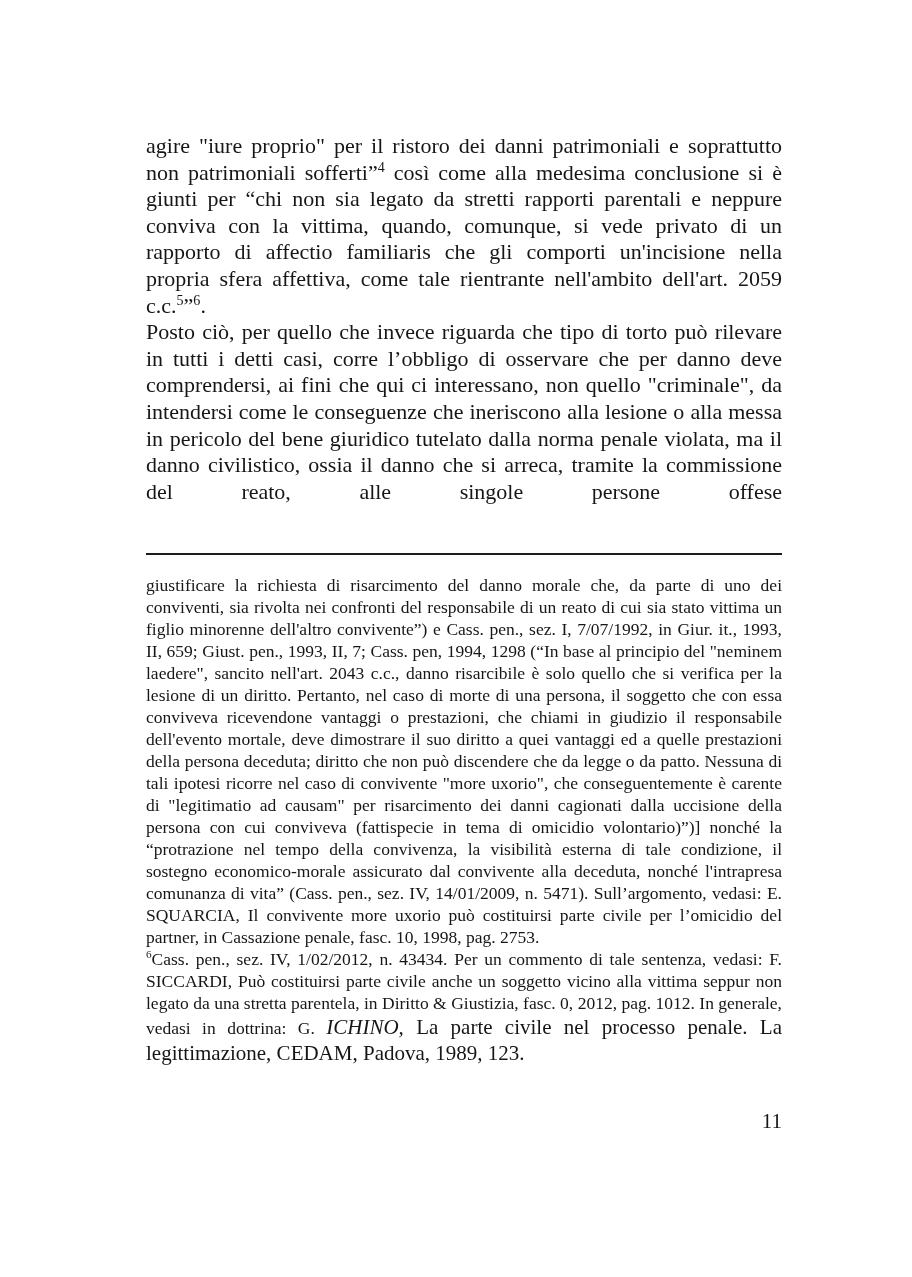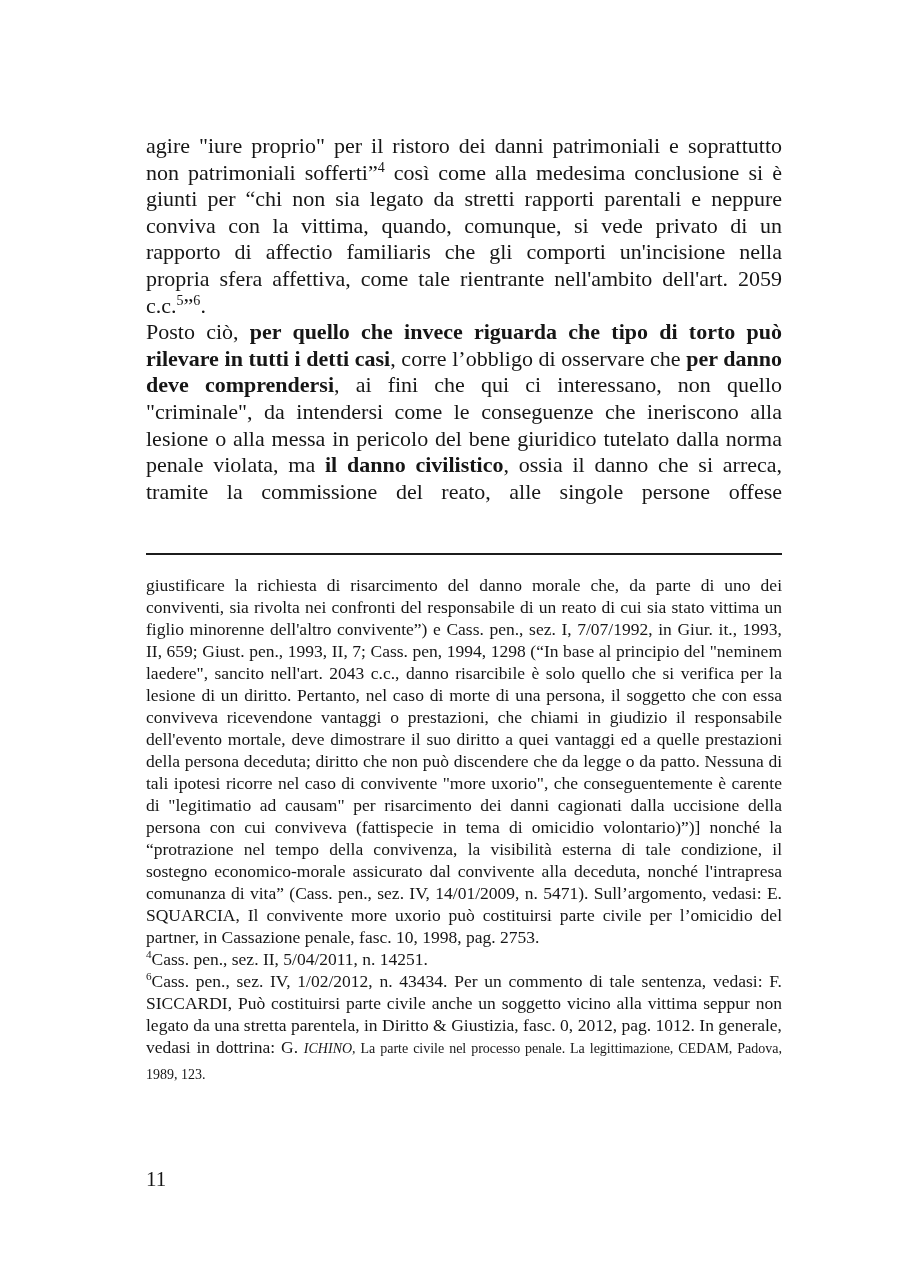--- a/index.html
+++ b/index.html
@@ -21,65 +21,65 @@
     left: 146px; top: 133px;
     width: 636px;
   }
   .body-text p.para {
     margin: 0;
     font-size: 22px;
     line-height: 26.6px;
     text-align: justify;
   }
   .body-text p.para.cont { text-align-last: justify; }
-  .bold { font-weight: bold; }
+  .bold { font-weight: normal; }
   .italic { font-style: italic; }
   .sup {
     vertical-align: super;
     font-size: 64%;
     line-height: 0;
   }
   .fn-sep {
     margin-top: 48px;
     width: 636px;
     border-top: 2px solid #1c1c1c;
   }
   .footnotes {
     margin-top: 19px;
     font-size: 17.5px;
     line-height: 22px;
     text-align: justify;
   }
   .footnote { margin: 0; }
-  .footnote .large { font-size: 14px; line-height: 26px; }
+  .footnote .large { font-size: 21px; line-height: 26px; }
   .page-number {
     position: absolute;
-    left: 146px; top: 1166px;
+    left: 146px; top: 1108px;
     width: 636px;
+    text-align: right;
     font-size: 21px;
     line-height: 26px;
   }
 </style>
 </head>
 <body>
 
 <div class="page">
   <div class="text-col">
 
     <div class="body-text">
       <p class="para"><span>agire "iure proprio" per il ristoro dei danni patrimoniali e soprattutto non patrimoniali sofferti”</span><span class="sup">4</span><span> così come alla medesima conclusione si è giunti per “chi non sia legato da stretti rapporti parentali e neppure conviva con la vittima, quando, comunque, si vede privato di un rapporto di affectio familiaris che gli comporti un'incisione nella propria sfera affettiva, come tale rientrante nell'ambito dell'art. 2059 c.c.</span><span class="sup">5</span><span>”</span><span class="sup">6</span><span>.</span></p>
       <p class="para cont"><span>Posto ciò, </span><span class="bold">per quello che invece riguarda che tipo di torto può rilevare in tutti i detti casi</span><span>, corre l’obbligo di osservare che </span><span class="bold">per danno deve comprendersi</span><span>, ai fini che qui ci interessano, non quello "criminale", da intendersi come le conseguenze che ineriscono alla lesione o alla messa in pericolo del bene giuridico tutelato dalla norma penale violata, ma </span><span class="bold">il danno civilistico</span><span>, ossia il danno che si arreca, tramite la commissione del reato, alle singole persone offese</span></p>
     </div>
 
     <div class="fn-sep"></div>
 
     <div class="footnotes">
       <div class="footnote"><span>giustificare la richiesta di risarcimento del danno morale che, da parte di uno dei conviventi, sia rivolta nei confronti del responsabile di un reato di cui sia stato vittima un figlio minorenne dell'altro convivente”) e Cass. pen., sez. I, 7/07/1992, in Giur. it., 1993, II, 659; Giust. pen., 1993, II, 7; Cass. pen, 1994, 1298 (“In base al principio del "neminem laedere", sancito nell'art. 2043 c.c., danno risarcibile è solo quello che si verifica per la lesione di un diritto. Pertanto, nel caso di morte di una persona, il soggetto che con essa conviveva ricevendone vantaggi o prestazioni, che chiami in giudizio il responsabile dell'evento mortale, deve dimostrare il suo diritto a quei vantaggi ed a quelle prestazioni della persona deceduta; diritto che non può discendere che da legge o da patto. Nessuna di tali ipotesi ricorre nel caso di convivente "more uxorio", che conseguentemente è carente di "legitimatio ad causam" per risarcimento dei danni cagionati dalla uccisione della persona con cui conviveva (fattispecie in tema di omicidio volontario)”)] nonché la “protrazione nel tempo della convivenza, la visibilità esterna di tale condizione, il sostegno economico-morale assicurato dal convivente alla deceduta, nonché l'intrapresa comunanza di vita” (Cass. pen., sez. IV, 14/01/2009, n. 5471). Sull’argomento, vedasi: E. SQUARCIA, Il convivente more uxorio può costituirsi parte civile per l’omicidio del partner, in Cassazione penale, fasc. 10, 1998, pag. 2753.</span></div>
 
-      <div class="footnote"><span class="sup">4</span><span><span>Cass. pen., sez. II, 5/04/2011, n. 14251.</span></span></div>
 
 
       <div class="footnote"><span class="sup">6</span><span><span>Cass. pen., sez. IV, 1/02/2012, n. 43434. Per un commento di tale sentenza, vedasi: F. SICCARDI, Può costituirsi parte civile anche un soggetto vicino alla vittima seppur non legato da una stretta parentela, in Diritto &amp; Giustizia, fasc. 0, 2012, pag. 1012. In generale, vedasi in dottrina: G. </span><span class="italic large">ICHINO,</span><span class="large"> La parte civile nel processo penale. La legittimazione, CEDAM, Padova, 1989, 123.</span></span></div>
     </div>
   </div>
 
   <div class="page-number">11</div>
 </div>
 
 </body></html>

